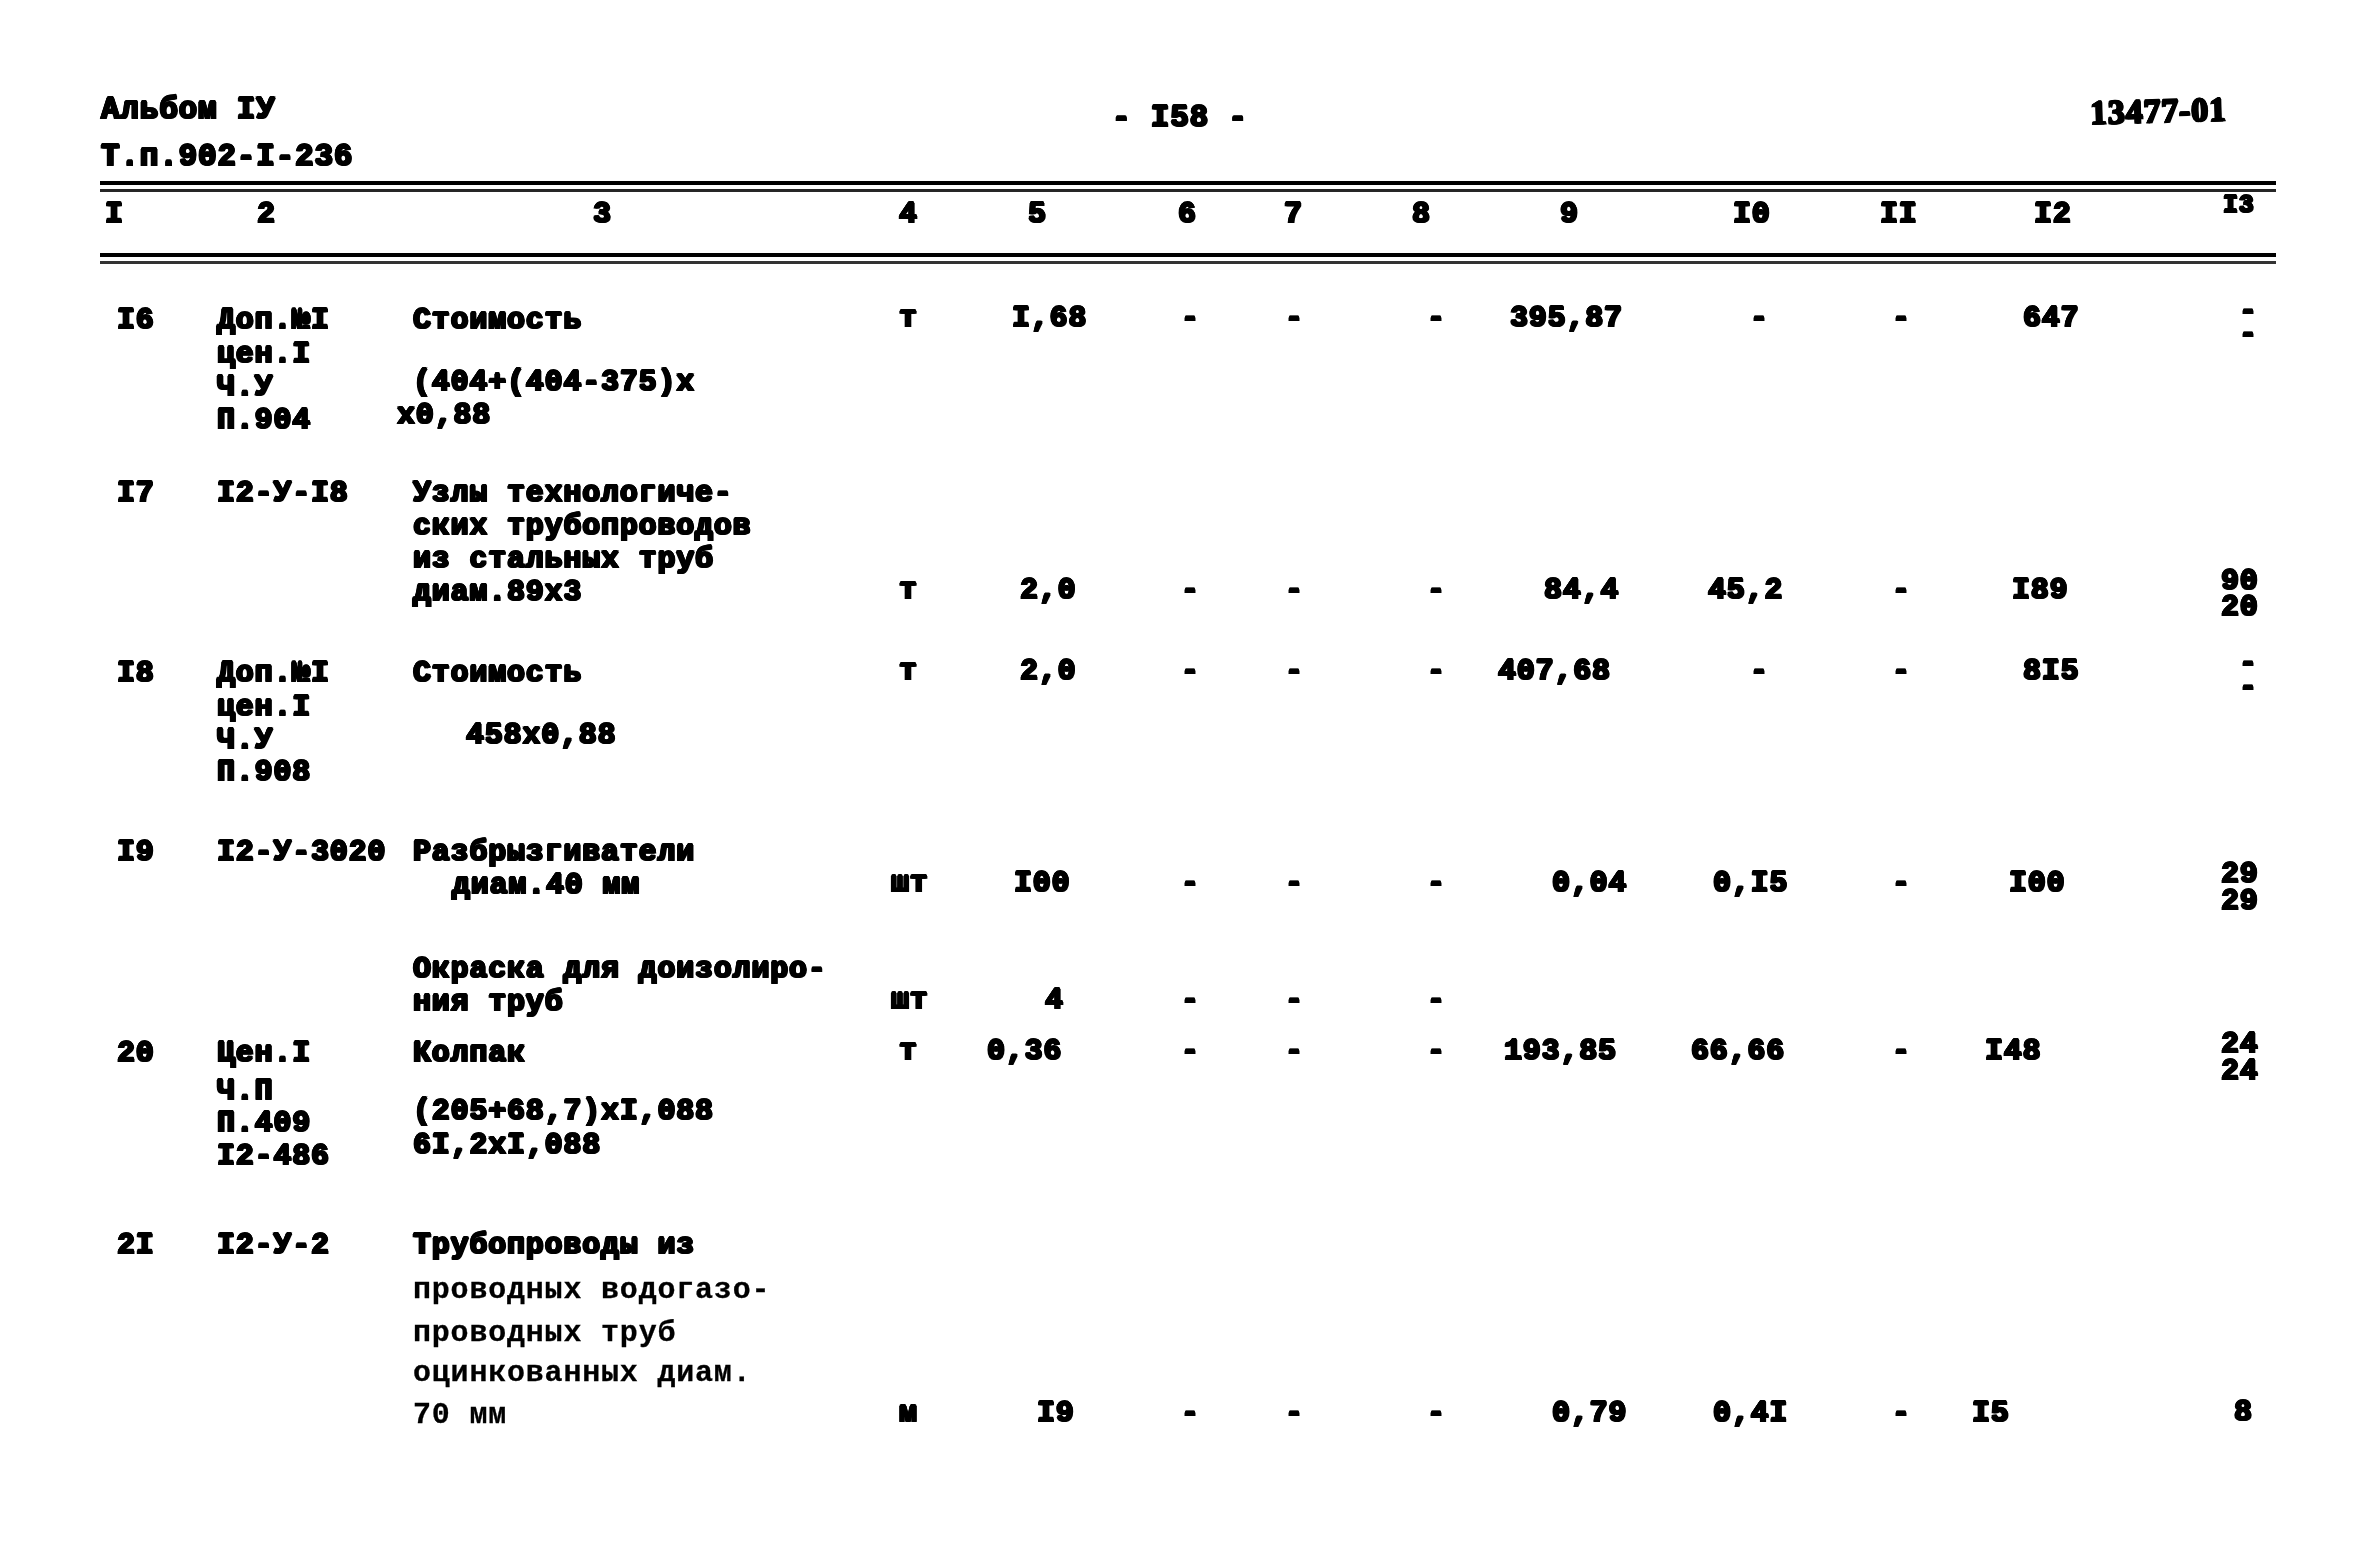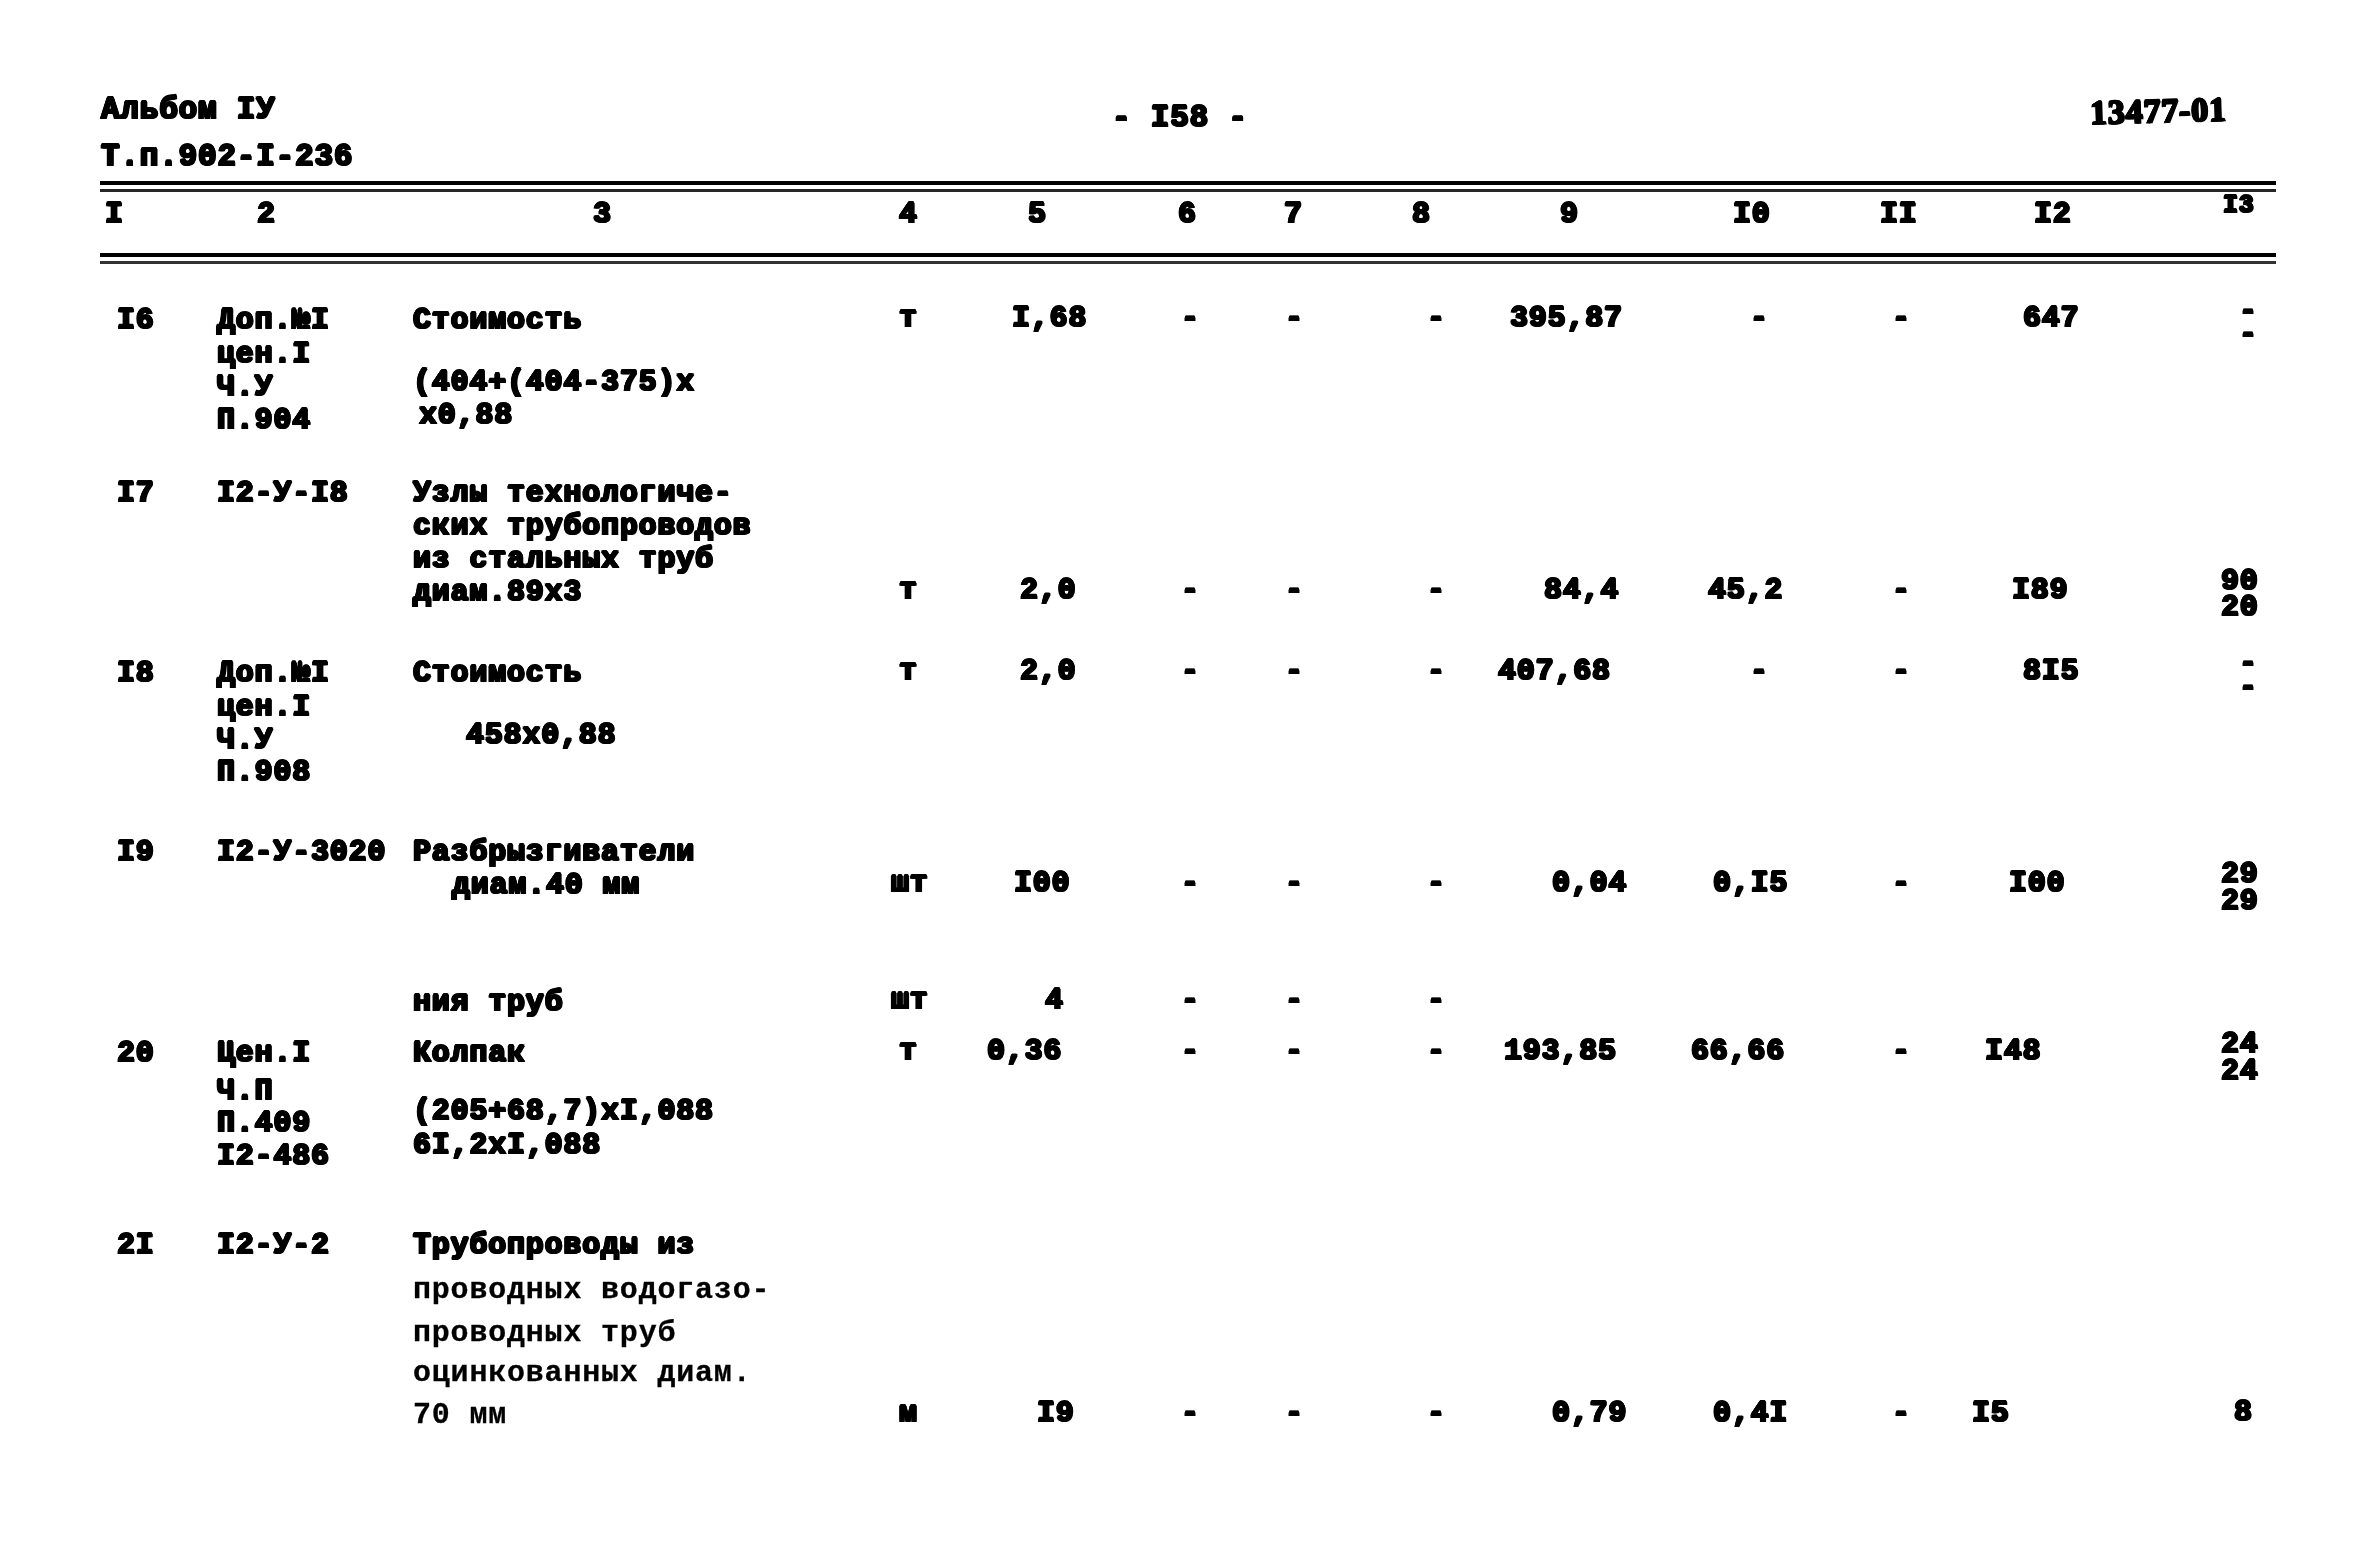--- a/index.html
+++ b/index.html
@@ -92,21 +92,21 @@
   <div class="abs ink colnum" style="left:2034px">I2</div>
   <div class="abs ink colnum" style="left:2223px;top:193px;line-height:26.5px;font-size:25px">I3</div>
 
   <div class="abs ink cell" style="left:117px; top:301px">I6</div>
   <div class="abs ink cell" style="left:217px; top:301px">Доп.№I</div>
   <div class="abs ink cell" style="left:217px; top:335px">цен.I</div>
   <div class="abs ink cell" style="left:217px; top:368px">Ч.У</div>
   <div class="abs ink cell" style="left:217px; top:401px">П.904</div>
   <div class="abs ink cell" style="left:413px; top:301px">Стоимость</div>
   <div class="abs ink cell" style="left:413px; top:363px">(404+(404-375)х</div>
-  <div class="abs ink cell" style="left:419px; top:396px">х0,88</div>
+  <div class="abs ink cell" style="left:397px; top:396px">х0,88</div>
   <div class="abs ink num" style="left:899px; top:301px">т</div>
   <div class="abs ink num" style="left:1012px; top:301px">I,68</div>
   <div class="abs ink num" style="left:1181px; top:301px">-</div>
   <div class="abs ink num" style="left:1285px; top:301px">-</div>
   <div class="abs ink num" style="left:1427px; top:301px">-</div>
   <div class="abs ink num" style="left:1510px; top:301px">395,87</div>
   <div class="abs ink num" style="left:1750px; top:301px">-</div>
   <div class="abs ink num" style="left:1892px; top:301px">-</div>
   <div class="abs ink num" style="left:2023px; top:301px">647</div>
   <div class="abs ink stack" style="left:2239px; top:295px">-</div>
@@ -158,20 +158,21 @@
   <div class="abs ink num" style="left:1181px; top:866px">-</div>
   <div class="abs ink num" style="left:1285px; top:866px">-</div>
   <div class="abs ink num" style="left:1427px; top:866px">-</div>
   <div class="abs ink num" style="left:1552px; top:866px">0,04</div>
   <div class="abs ink num" style="left:1713px; top:866px">0,I5</div>
   <div class="abs ink num" style="left:1892px; top:866px">-</div>
   <div class="abs ink num" style="left:2009px; top:866px">I00</div>
   <div class="abs ink stack" style="left:2221px; top:858px">29</div>
   <div class="abs ink stack" style="left:2221px; top:885px">29</div>
 
+  <div class="abs ink cell" style="left:413px; top:950px">Окраска для доизолиро-</div>
   <div class="abs ink cell" style="left:413px; top:983px">ния труб</div>
   <div class="abs ink num" style="left:891px; top:983px">шт</div>
   <div class="abs ink num" style="left:1045px; top:983px">4</div>
   <div class="abs ink num" style="left:1181px; top:983px">-</div>
   <div class="abs ink num" style="left:1285px; top:983px">-</div>
   <div class="abs ink num" style="left:1427px; top:983px">-</div>
 
   <div class="abs ink cell" style="left:117px; top:1034px">20</div>
   <div class="abs ink cell" style="left:217px; top:1034px">Цен.I</div>
   <div class="abs ink cell" style="left:217px; top:1072px">Ч.П</div>

